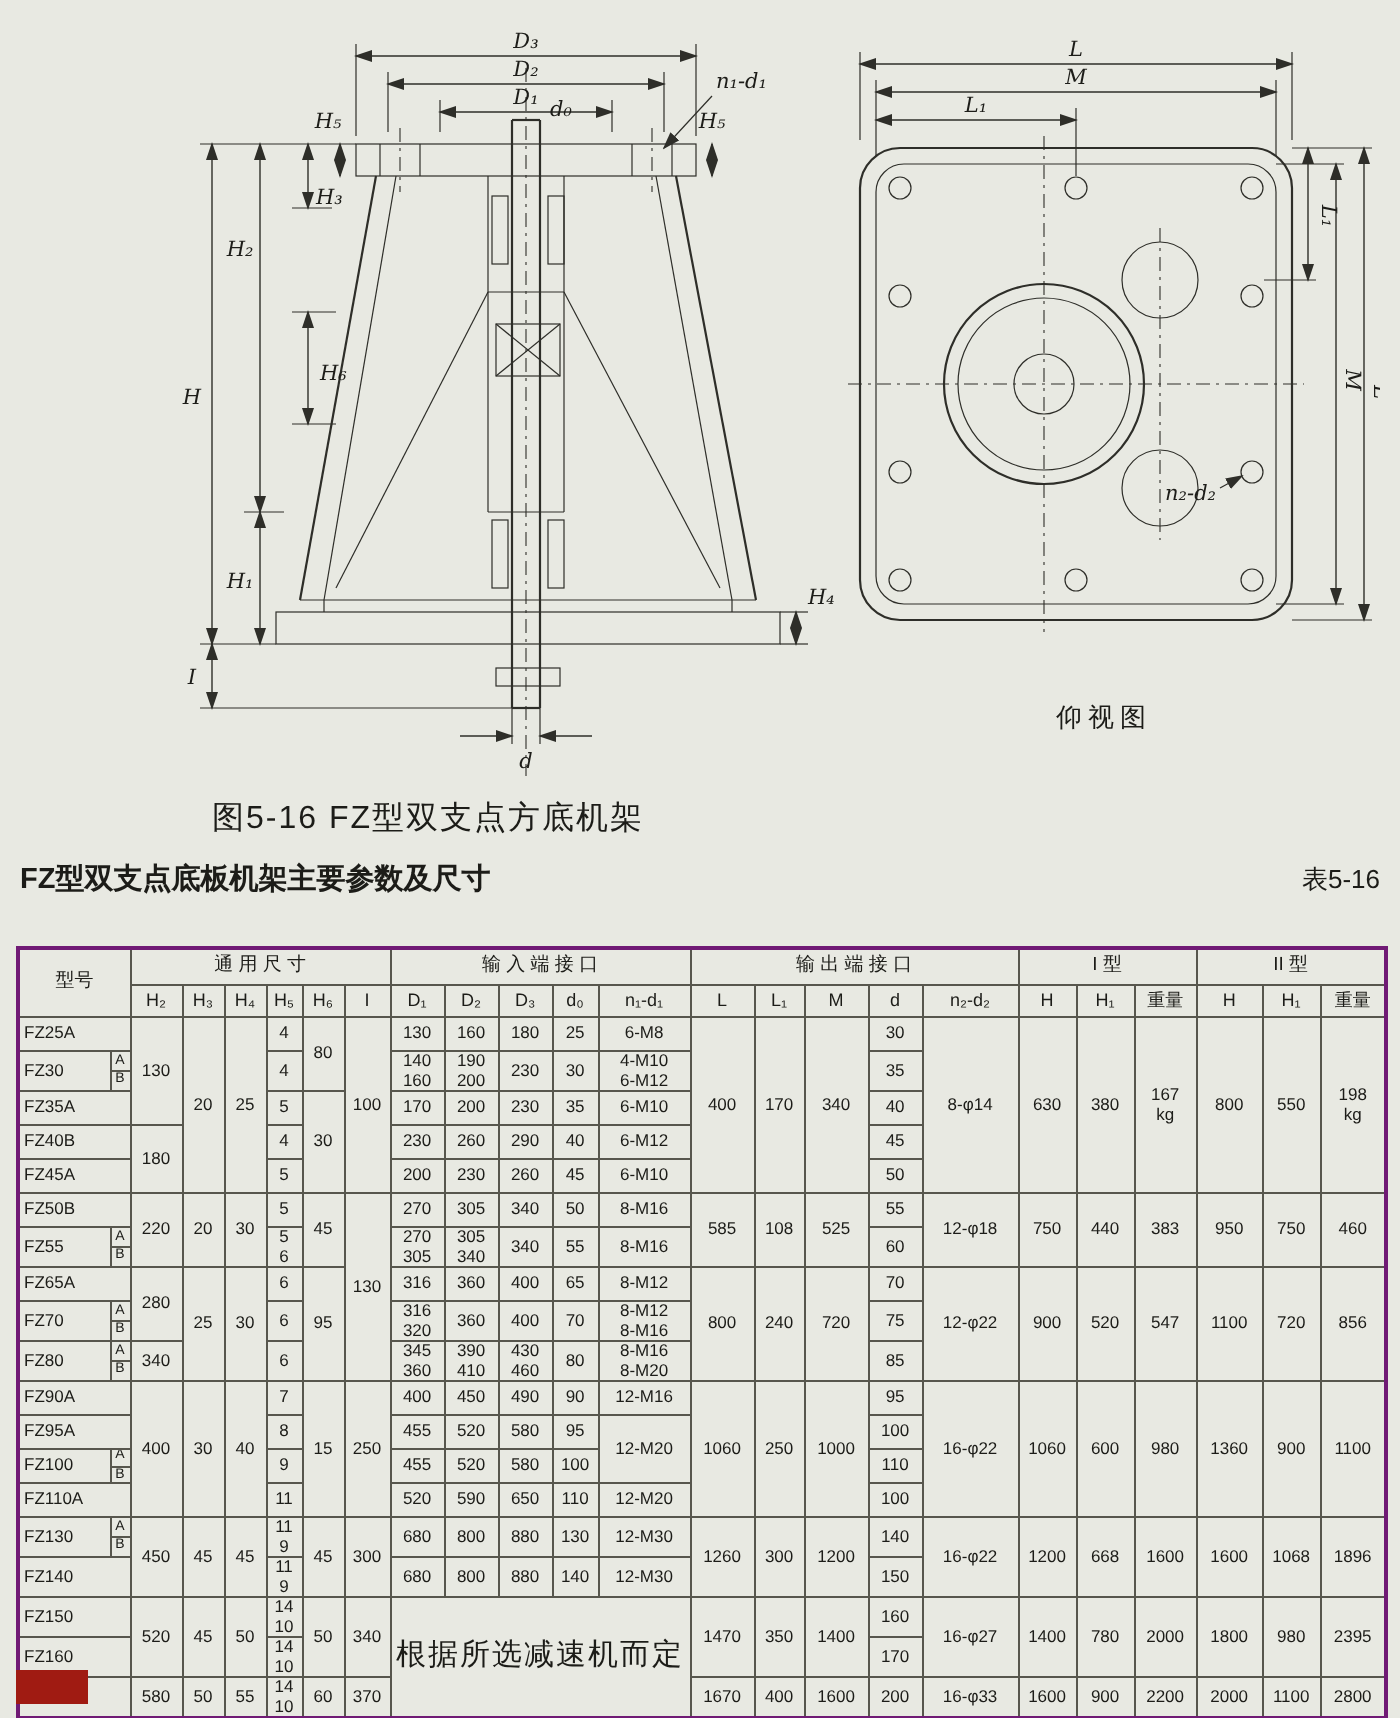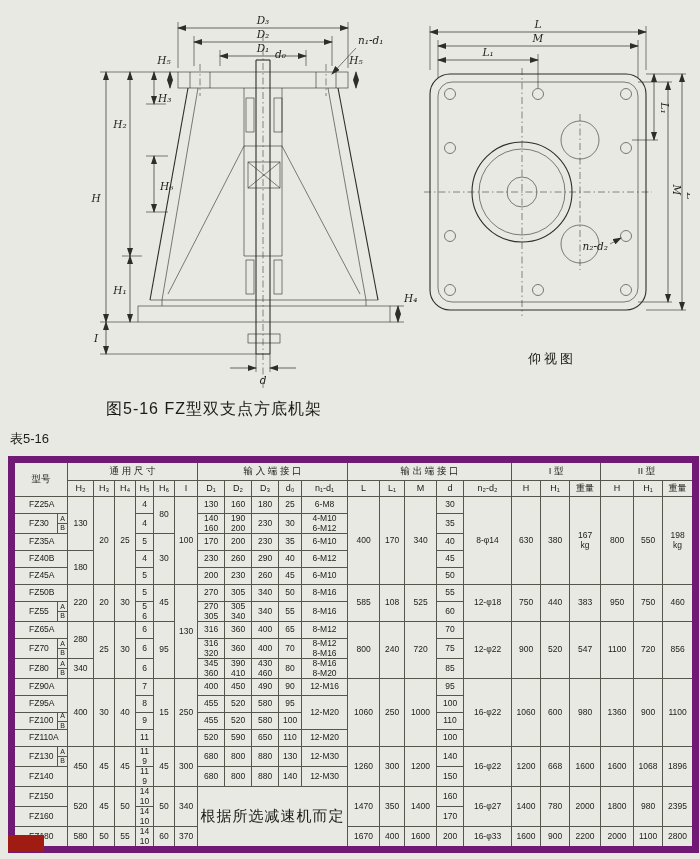--- a/index.html
+++ b/index.html
@@ -10,33 +10,33 @@
     overflow:hidden;
   }
   .sv1{position:absolute;left:8px;top:6px;}
   .sv2{position:absolute;left:414px;top:18px;}
   .cap1{position:absolute;left:8px;top:399px;width:412px;text-align:center;font-size:16px;letter-spacing:1px;}
   .cap2{position:absolute;left:414px;top:350px;width:276px;text-align:center;font-size:13px;font-weight:normal;letter-spacing:3px;}
   .titlebar{position:absolute;left:10px;right:10px;top:430px;display:flex;justify-content:space-between;align-items:flex-end;}
   .title{font-weight:bold;font-size:14.5px;}
   .tag{font-size:13px;}
   #params-table{
-    position:absolute;left:8px;top:456px;width:684px;
+    position:absolute;left:8px;top:473px;width:684px;
     border-collapse:collapse;table-layout:fixed;
-    border:7px solid #701a75;
+    border:2px solid #701a75;
   }
   #params-table th,#params-table td{
     border:1px solid #57564d;padding:0;text-align:center;vertical-align:middle;
     font-size:8.5px;line-height:1.12;white-space:pre-line;overflow:hidden;
     font-weight:normal;
   }
   #params-table th{font-size:9.5px;height:17px;}
   #params-table th.sub{font-size:9px;height:15px;}
   #params-table td{height:16px;}
-  #params-table td.model{position:relative;text-align:left;padding-left:14px;padding-right:10px;}
+  #params-table td.model{position:relative;text-align:left;padding-left:2px;padding-right:10px;}
   #params-table td.note{font-size:15px;letter-spacing:1px;}
   .ab{position:absolute;right:0;top:0;bottom:0;width:9px;display:flex;flex-direction:column;justify-content:center;
       border-left:1px solid #57564d;text-align:center;font-size:7px;}
   .ab i{font-style:normal;line-height:1.2;display:block;}
   .ab i + i{border-top:1px solid #57564d;}
   .redblock{position:absolute;left:8px;top:835px;width:36px;height:17px;background:#a01b12;}
   
   .ln{stroke:#2e2e29;stroke-width:1.1;fill:none;}
   .tn{stroke:#2e2e29;stroke-width:.6;fill:none;}
   .dim{stroke:#2e2e29;stroke-width:.7;fill:none;}
@@ -227,20 +227,21 @@
       <text class="lbl" x="259" y="172" text-anchor="middle" transform="rotate(90 259 172)">M</text>
       <text class="lbl" x="273" y="178" text-anchor="middle" transform="rotate(90 273 178)">L</text>
       <text class="lbl" x="194" y="232" text-anchor="end">n₂-d₂</text>
     </g>
   </svg>
 
   <div class="cap1">图5-16 FZ型双支点方底机架</div>
   <div class="cap2">仰视图</div>
 
   <div class="titlebar">
+    <span class="title">FZ型双支点底板机架主要参数及尺寸</span>
     <span class="tag">表5-16</span>
   </div>
 
   <table id="params-table">
     <colgroup>
       <col style="width:56px">
         <col style="width:26px">
         <col style="width:21px">
         <col style="width:21px">
       <col style="width:18px">

